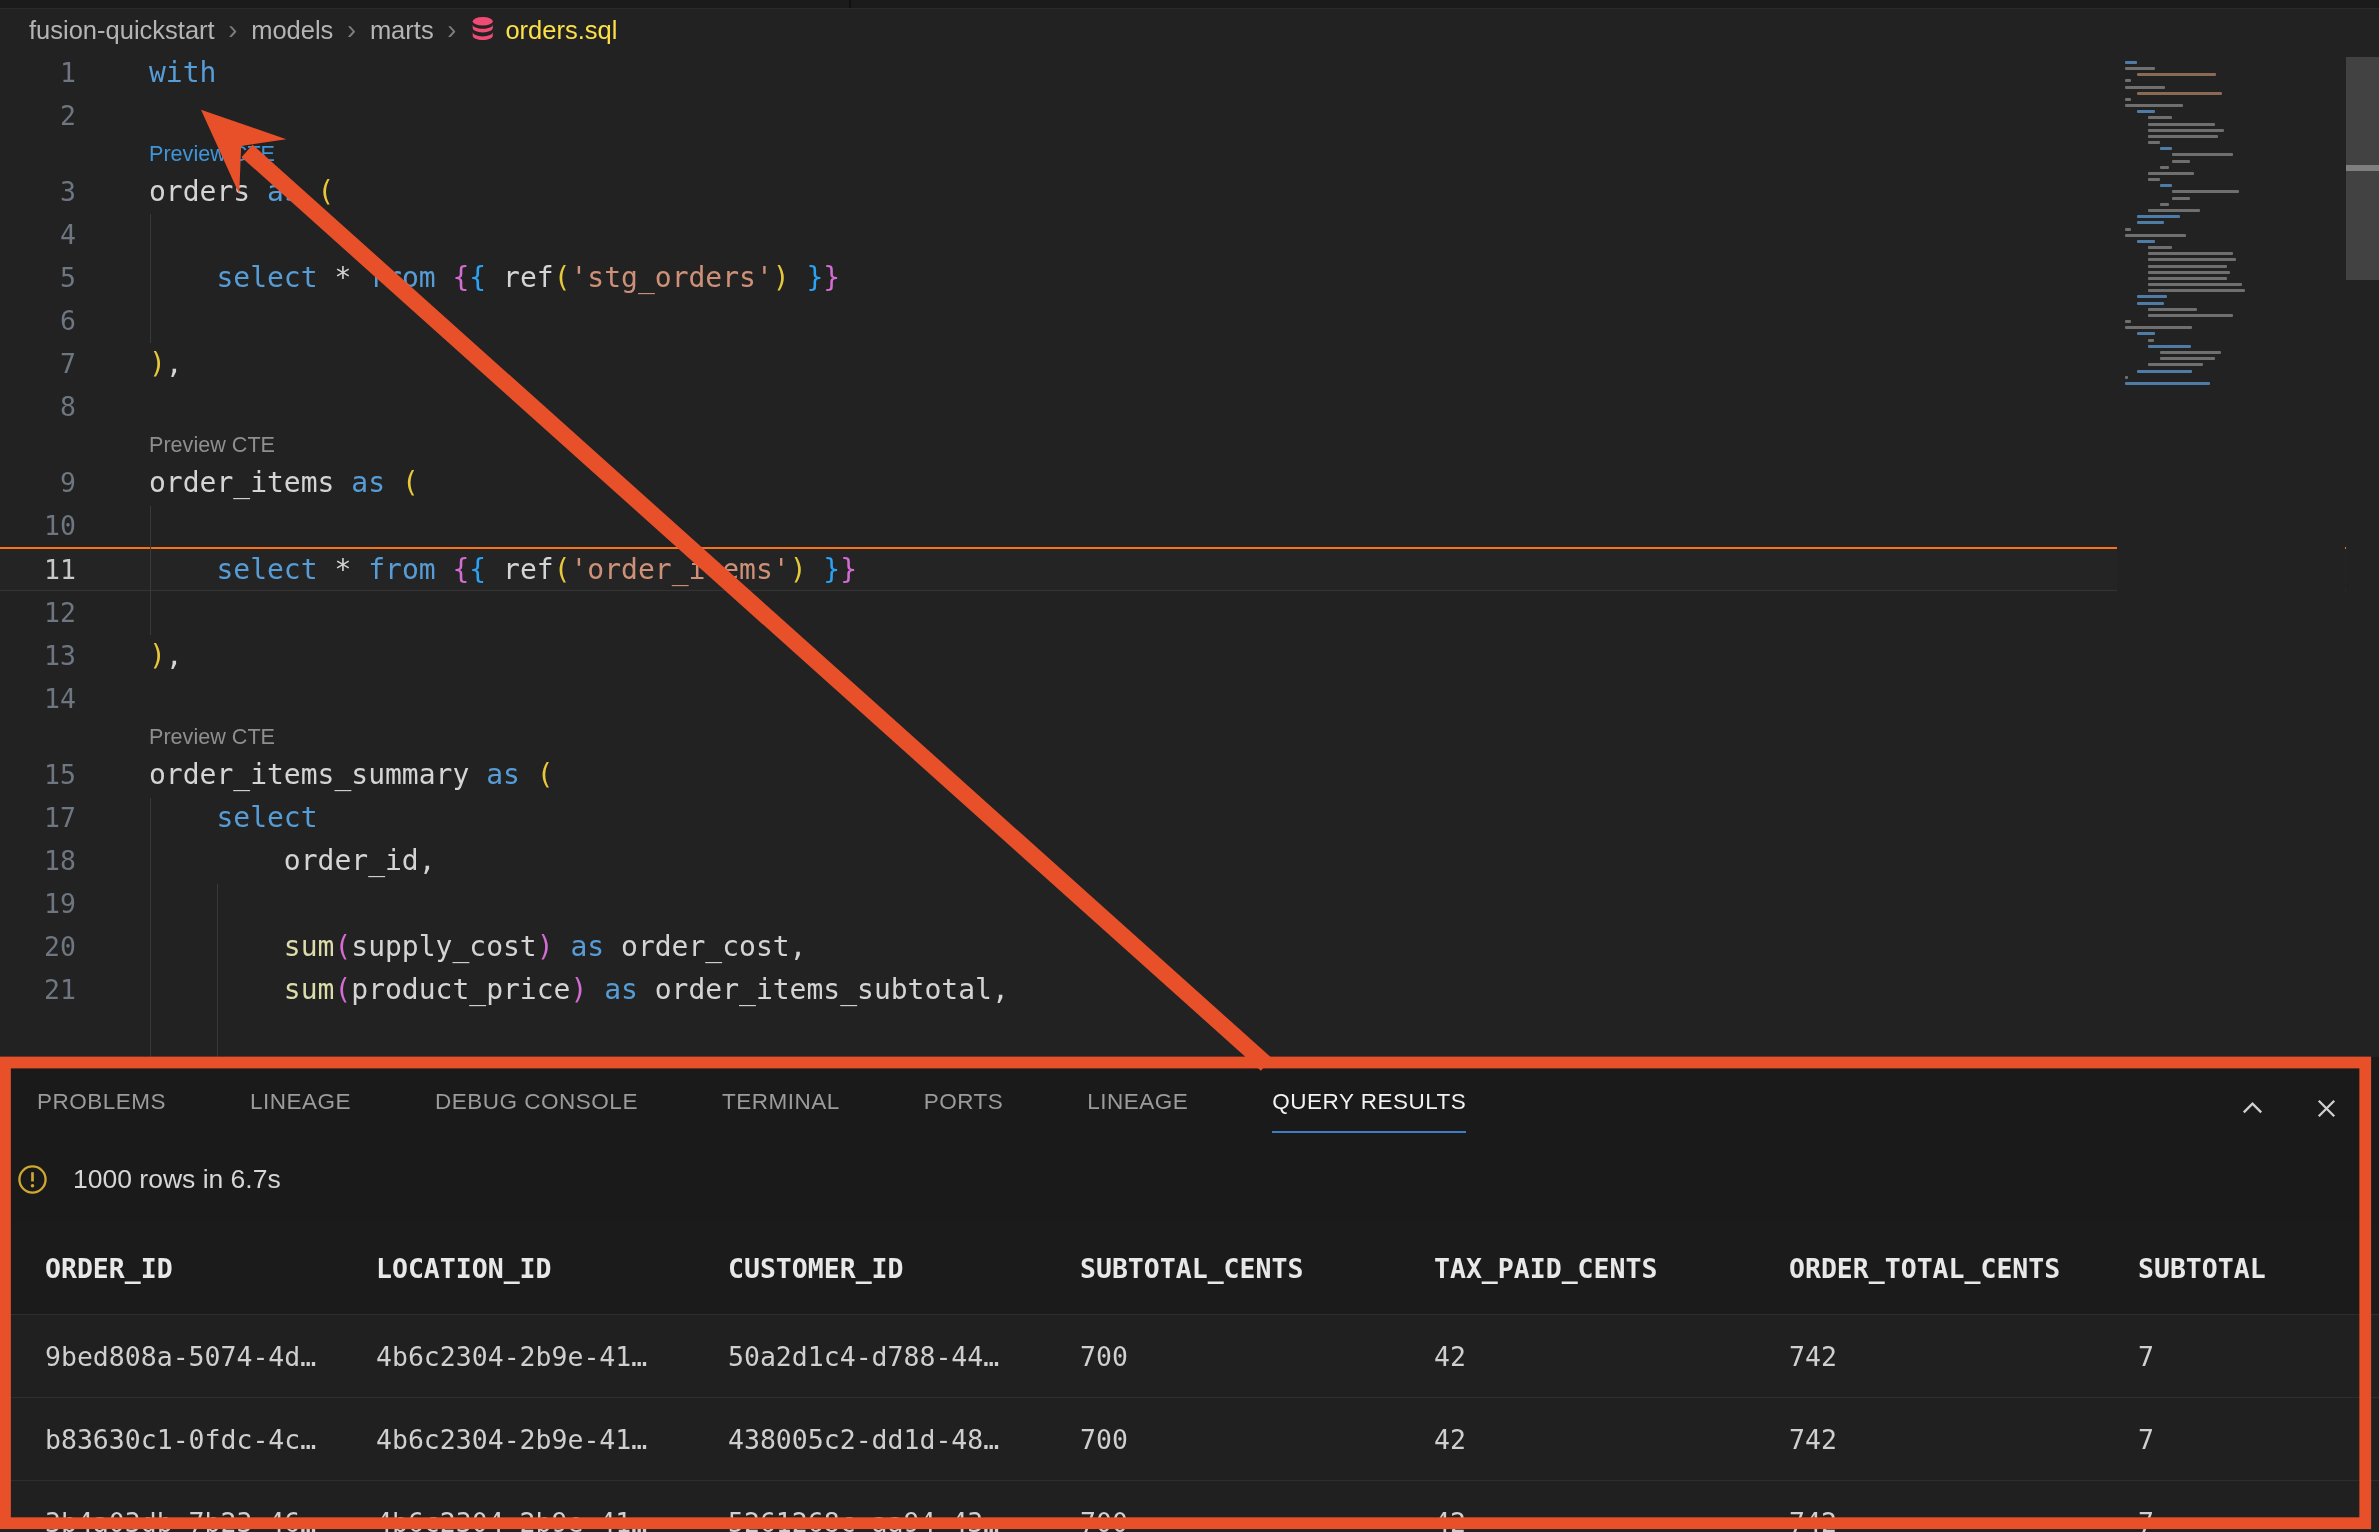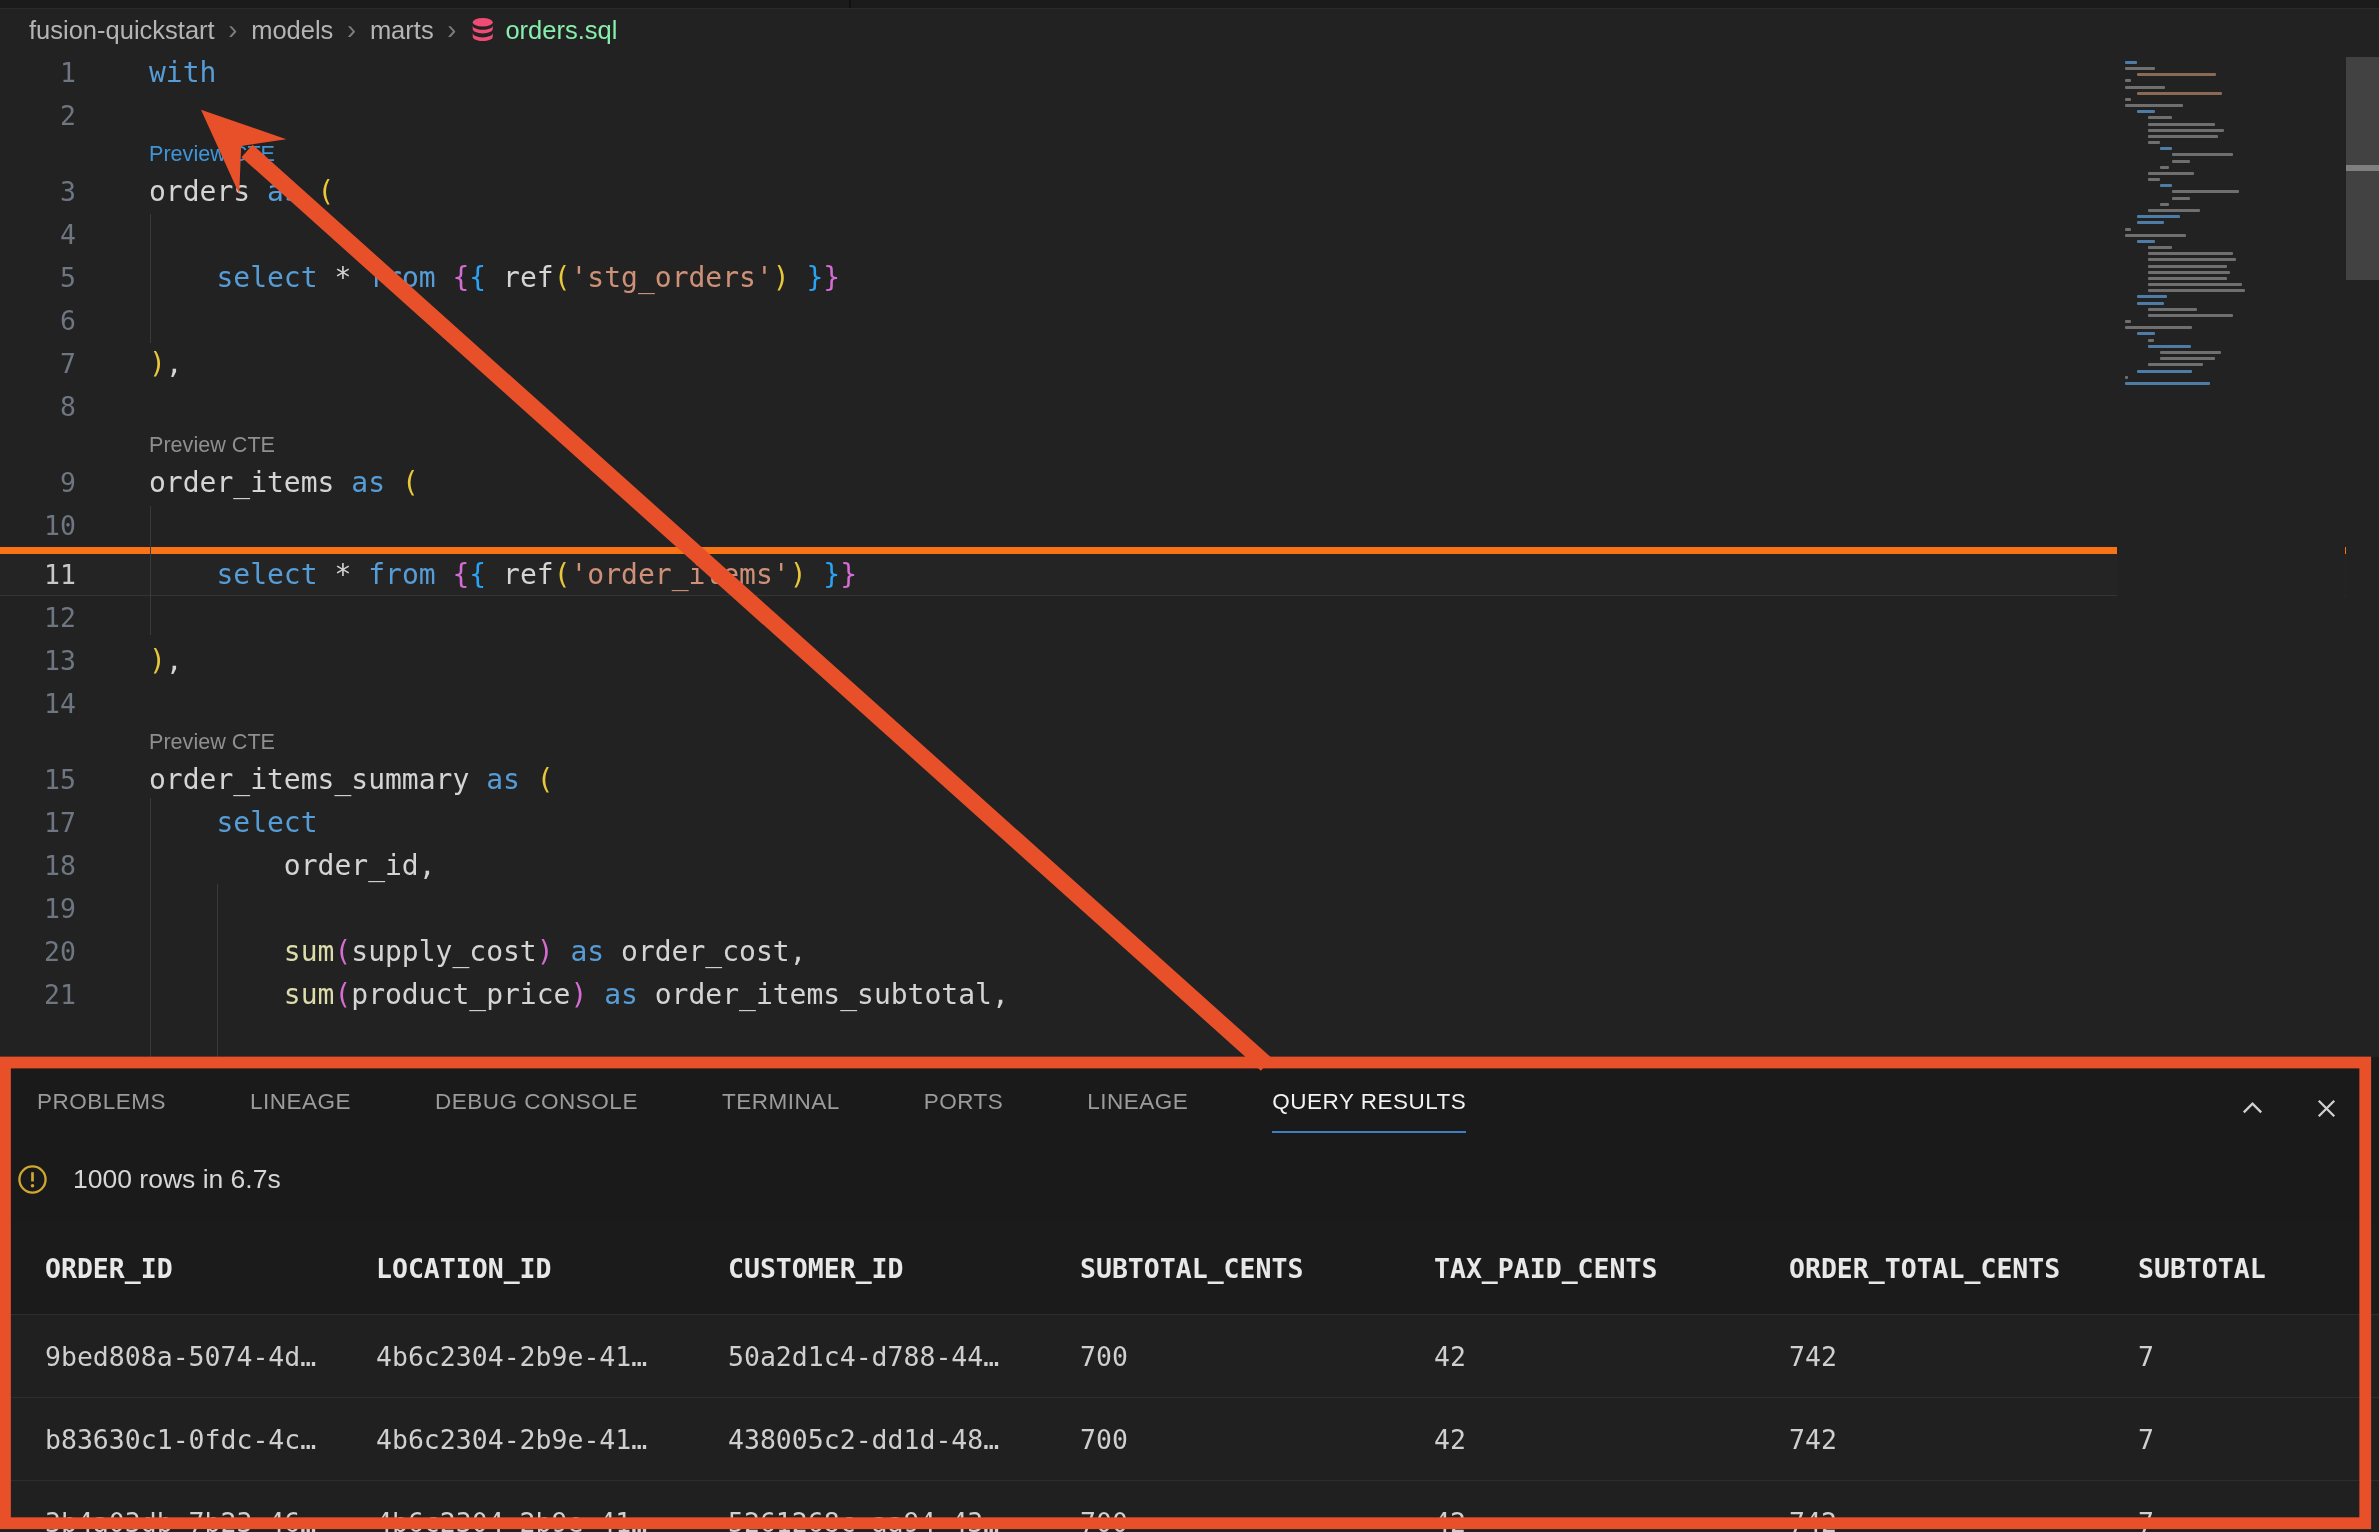--- a/index.html
+++ b/index.html
@@ -6,32 +6,32 @@
     font-family:"Liberation Sans",sans-serif;}
   .screen{position:relative;width:2380px;height:1533px;background:#222222;}
   .abs{position:absolute;}
 
   
   .topstrip{left:0;top:0;width:2380px;height:7.8px;background:#1b1b1b;border-bottom:1px solid #2a2a2a;}
   .topstrip .tabdiv{position:absolute;left:849px;top:0;width:2px;height:7.8px;background:#111;}
   .breadcrumb{left:29px;top:8.8px;height:43px;display:flex;align-items:center;gap:13.7px;
     font-size:25.5px;color:#b4b4b4;}
   .breadcrumb .sep{color:#7d7d7d;font-size:27.4px;}
-  .breadcrumb .file{color:#86efac;display:flex;align-items:center;gap:9.8px;}
+  .breadcrumb .file{color:#fde047;display:flex;align-items:flex-start;gap:9.8px;}
 
   
   .editor{left:0;top:51px;width:2380px;height:1006px;}
   .erow{display:flex;height:43px;line-height:43px;font-family:"DejaVu Sans Mono",monospace;font-size:28px;}
   .erow.lensrow{height:33px;line-height:33px;font-family:"Liberation Sans",sans-serif;font-size:21.6px;}
   .gut{flex:0 0 76px;text-align:right;color:#6e7681;font-size:26.5px;}
   .code{margin-left:73px;white-space:pre;color:#d4d4d4;}
   .lenslink{margin-left:73px;cursor:pointer;}
   .lens-link{color:#4095d9;}
   .lens-muted{color:#8f8f8f;}
-  .erow.cur{background:#242424;border-top:7px solid #f97316;border-bottom:1px solid #343434;height:41px;line-height:41px;}
+  .erow.cur{background:#242424;border-top:2px solid #f97316;border-bottom:1px solid #343434;height:41px;line-height:41px;}
   .erow.cur .gut{color:#c8c8c8;}
   .kw{color:#569cd6;} .pl{color:#d4d4d4;} .b1{color:#e9c73b;} .b2{color:#d36cd3;}
   .b3{color:#2aa3f5;} .str{color:#ce9178;} .fn{color:#dcdcaa;text-align:right;}
   .iguide{position:absolute;width:1px;background:#3a3a3a;}
 
   
   .minimap{left:2117px;top:51px;width:228px;height:1006px;background:#222222;}
   .mbar{position:absolute;height:2.9px;border-radius:1px;}
   .vsb{left:2346px;top:51px;width:33px;height:1006px;background:#222222;}
   .vsb .thumb{position:absolute;left:0;top:5.9px;width:33px;height:223px;background:#424242;}

